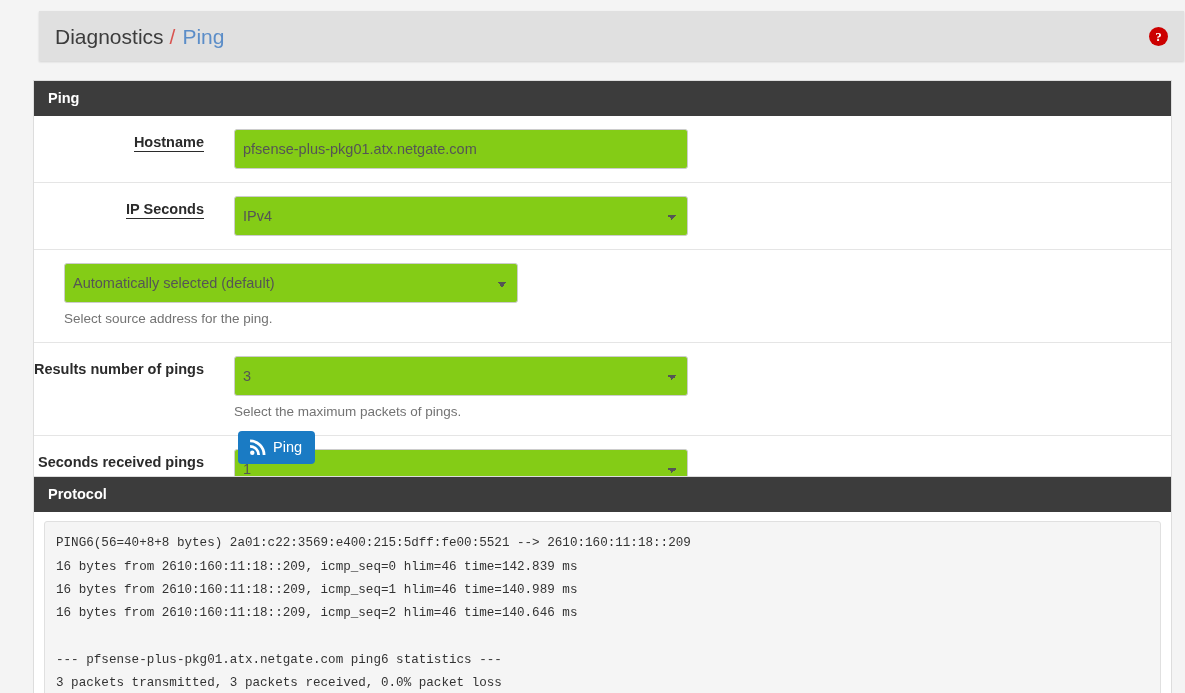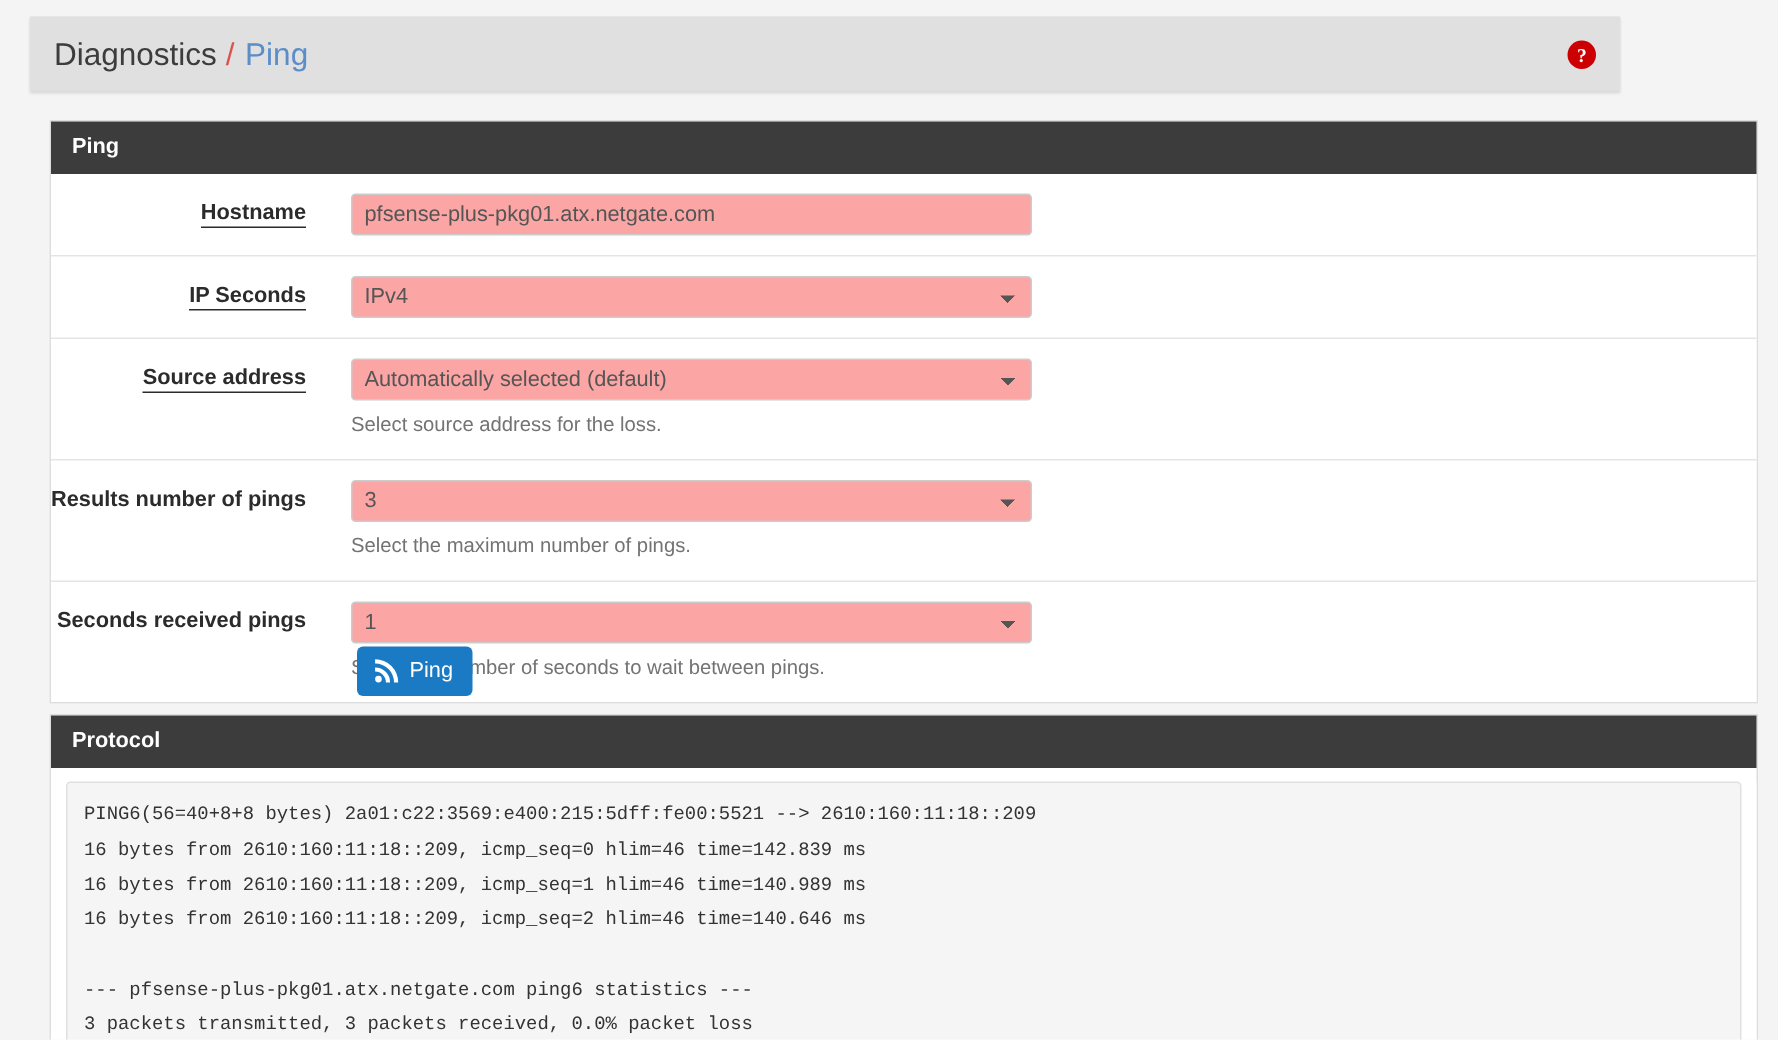--- a/index.html
+++ b/index.html
@@ -18,23 +18,23 @@
 
   .page {
     position: relative;
     width: 1185px;
     height: 693px;
   }
 
   
   .breadcrumb-bar {
     position: absolute;
-    left: 20px;
+    left: 39px;
     top: 11px;
-    width: 1060px;
+    width: 1145px;
     height: 50px;
     background: #e0e0e0;
     box-shadow: 0 1px 2px rgba(0,0,0,0.14);
     display: flex;
     align-items: center;
     box-sizing: border-box;
     padding: 0 16px 0 16px;
   }
   .breadcrumb {
     display: flex;
@@ -120,24 +120,24 @@
   .form-control-col {
     flex: 1;
     padding: 13px 0 13px 30px;
     box-sizing: border-box;
   }
 
   input.txt, select.sel {
     font-family: "Liberation Sans", sans-serif;
     font-size: 14.5px;
     color: #555;
-    background: #fca5a5;
+    background: #84cc16;
     border: 1px solid #ccc;
     border-radius: 3px;
-    height: 28px;
+    height: 40px;
     box-sizing: border-box;
     padding: 2px 8px;
     outline: none;
   }
   input.txt {
     width: 454px;
   }
   select.sel {
     width: 454px;
     -webkit-appearance: none;
@@ -237,40 +237,37 @@
           <span class="lbl-underline">IP Seconds</span>
         </div>
         <div class="form-control-col">
           <select class="sel">
             <option>IPv4</option>
           </select>
         </div>
       </div>
 
       <div class="form-row">
-        <div class="form-label">
-          <span class="lbl-underline">Source address</span>
-        </div>
         <div class="form-control-col">
           <select class="sel wide">
             <option>Automatically selected (default)</option>
           </select>
-          <div class="help-block">Select source address for the loss.</div>
+          <div class="help-block">Select source address for the ping.</div>
         </div>
       </div>
 
       <div class="form-row">
         <div class="form-label">
           <span>Results number of pings</span>
         </div>
         <div class="form-control-col">
           <select class="sel">
             <option>3</option>
           </select>
-          <div class="help-block">Select the maximum number of pings.</div>
+          <div class="help-block">Select the maximum packets of pings.</div>
         </div>
       </div>
 
       <div class="form-row">
         <div class="form-label">
           <span>Seconds received pings</span>
         </div>
         <div class="form-control-col">
           <select class="sel">
             <option>1</option>

